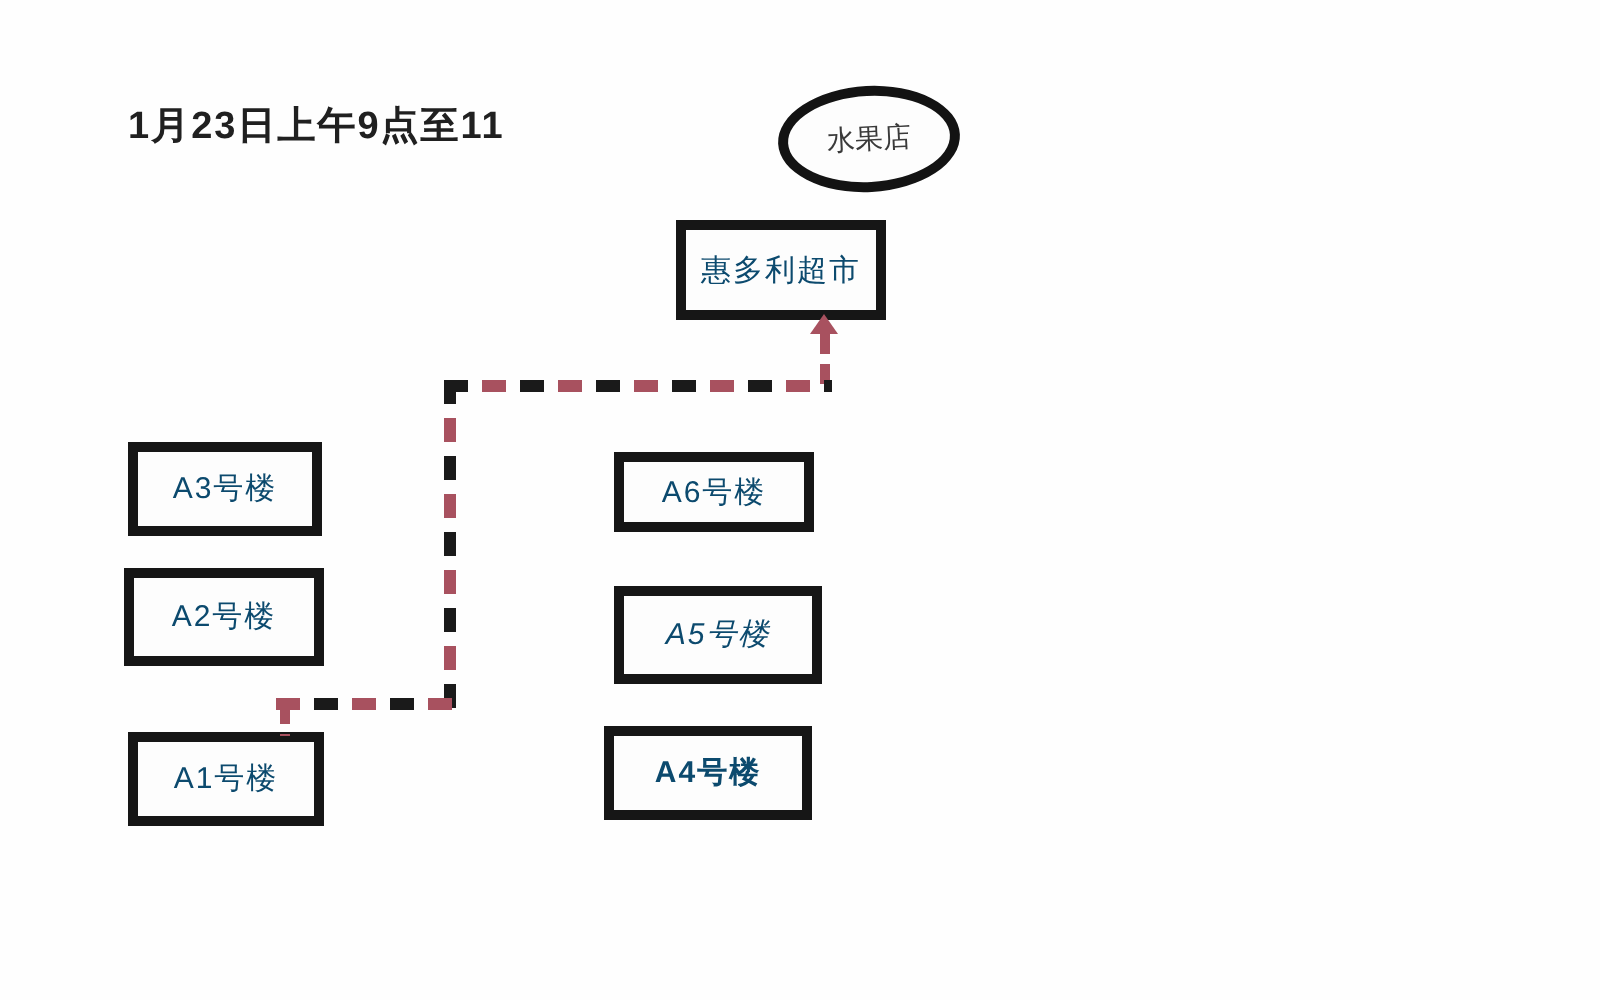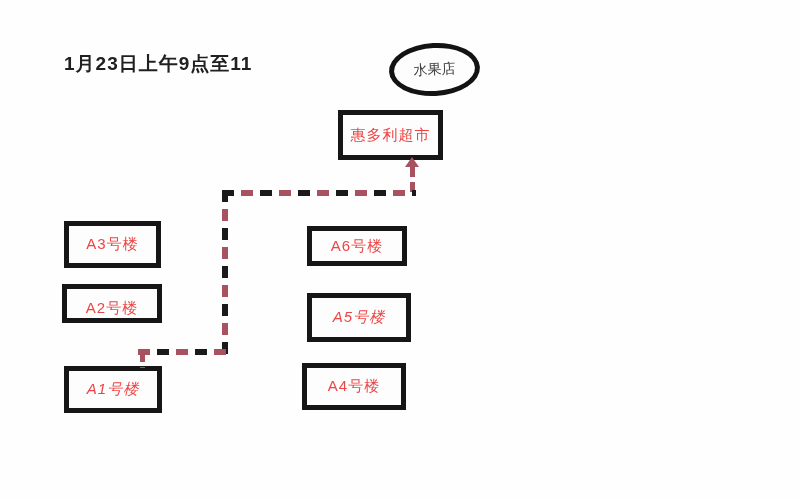--- a/index.html
+++ b/index.html
@@ -26,21 +26,21 @@
     letter-spacing: 1px;
   }
   .node-rect {
     position: absolute;
     border: 5px solid #161616;
     background: #fdfdfd;
     display: flex;
     align-items: center;
     justify-content: center;
     font-size: 15px;
-    color: #ef4444;
+    color: #0c4a6e;
     letter-spacing: 1px;
     box-sizing: border-box;
   }
   .node-ellipse {
     position: absolute;
     border: 5px solid #131313;
     border-radius: 50%;
     background: #fdfdfd;
     display: flex;
     align-items: center;
@@ -97,34 +97,34 @@
     <span>水果店</span>
   </div>
 
   <div class="node-rect" style="left:338px; top:110px; width:105px; height:50px;">
     <span>惠多利超市</span>
   </div>
 
   <div class="node-rect" style="left:64px; top:221px; width:97px; height:47px;text-align:right;">
     <span>A3号楼</span>
   </div>
-  <div class="node-rect" style="left:62px; top:284px; width:100px; height:39px;align-items:flex-end;">
+  <div class="node-rect" style="left:62px; top:284px; width:100px; height:49px;">
     <span>A2号楼</span>
   </div>
-  <div class="node-rect" style="left:64px; top:366px; width:98px; height:47px;font-style:italic;">
+  <div class="node-rect" style="left:64px; top:366px; width:98px; height:47px;">
     <span>A1号楼</span>
   </div>
 
   <div class="node-rect" style="left:307px; top:226px; width:100px; height:40px;">
     <span>A6号楼</span>
   </div>
   <div class="node-rect" style="left:307px; top:293px; width:104px; height:49px;font-style:italic;">
     <span>A5号楼</span>
   </div>
-  <div class="node-rect" style="left:302px; top:363px; width:104px; height:47px;">
+  <div class="node-rect" style="left:302px; top:363px; width:104px; height:47px;font-weight:bold;">
     <span>A4号楼</span>
   </div>
 
   <div class="arrow-up" style="left:405px; top:157px;"></div>
 
   <div class="seg seg-v-rd" style="left:410px; top:167px; height:28px;"></div>
 
   <div class="seg seg-h-bk" style="left:222px; top:190px; width:194px;"></div>
 
   <div class="seg seg-v-bk" style="left:222px; top:190px; height:164px;"></div>

